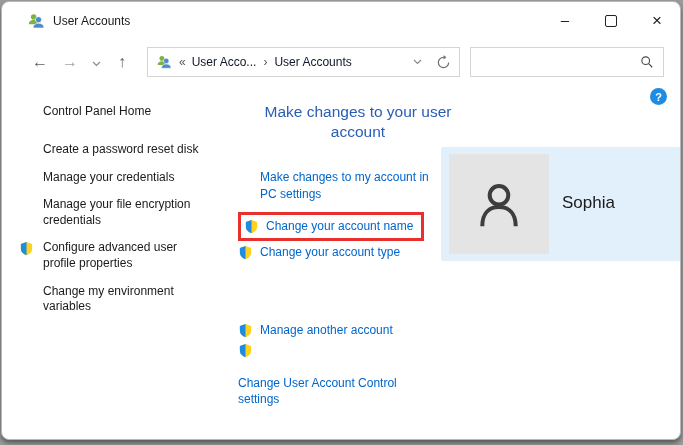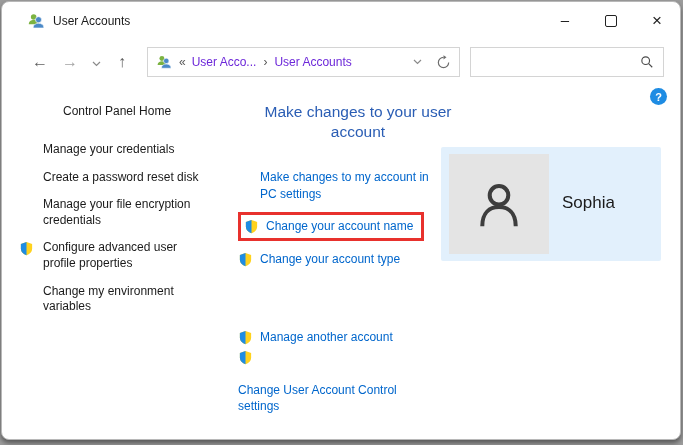--- a/index.html
+++ b/index.html
@@ -17,53 +17,53 @@
   .closex{font-size:17px;}
   .minline{font-size:15px;transform:translateY(-2px);}
   
   .navbar{height:44px;display:flex;align-items:center;padding:0 16px 0 12px;}
   .nav-btn{width:30px;text-align:center;font-size:16px;color:#5f5f5f;}
   .nav-btn.disabled{color:#a3a3a3;}
   .nav-chev{width:22px;text-align:center;}
   .addressbar{width:313px;height:30px;border:1px solid #d4d4d4;display:flex;
     align-items:center;padding:0 8px;margin-left:10px;box-sizing:border-box;}
   .addressbar .crumb-icon{width:16px;height:16px;margin-right:7px;flex:none;}
-  .crumb{font-size:12px;color:#6d28d9;white-space:nowrap;}
+  .crumb{font-size:12px;color:#0f172a;white-space:nowrap;}
   .crumb-sep{font-size:12px;color:#555;margin:0 7px;}
   .crumb-laquo{font-size:12px;color:#555;margin-right:6px;}
   .addr-right{margin-left:auto;display:flex;align-items:center;gap:14px;}
   .searchbox{flex:1;height:30px;border:1px solid #d4d4d4;margin-left:10px;display:flex;
     align-items:center;box-sizing:border-box;padding:0 9px;}
   .searchbox input{flex:1;border:none;outline:none;font-size:12px;height:100%;
     font-family:"Liberation Sans",sans-serif;background:transparent;}
   
   .content{position:relative;height:363px;}
   .help-btn{position:absolute;right:13px;top:4px;width:17px;height:17px;border-radius:50%;
     background:var(--help,#1e8ce3);color:#fff;font-size:11px;font-weight:bold;
     display:flex;align-items:center;justify-content:center;}
   
   .sidebar{position:absolute;left:0;top:0;width:220px;padding:20px 0 0 30px;box-sizing:border-box;}
-  .side-home{font-size:12px;color:var(--text,#1a1a1a);margin-bottom:24px;margin-left:20px;}
+  .side-home{font-size:12px;color:var(--text,#1a1a1a);margin-bottom:24px;}
   .side-item{position:relative;font-size:12px;color:var(--text,#1a1a1a);
     max-width:168px;line-height:1.3;margin-bottom:12px;}
   .side-shield{position:absolute;left:-24px;top:1px;}
   
   .main{position:absolute;left:225px;top:18px;width:240px;}
   .main h1{font-size:15.5px;font-weight:normal;color:var(--heading,#2a5db4);
     margin:0 0 27px 0;line-height:20px;text-align:center;}
   .task-link{font-size:12px;color:var(--link,#0066cc);line-height:1.38;cursor:pointer;}
   .task-row{display:flex;align-items:flex-start;gap:7px;}
   .row1{margin:8px 0 10px 22px;max-width:175px;}
   .redbox{border:3px solid var(--highlight,#e8312d);padding:3px 8px 3px 3px;
-    display:inline-flex;margin-bottom:8px;}
+    display:inline-flex;margin-bottom:1px;}
   .row3{margin-top:2px;margin-bottom:62px;}
   .row5 .task-link{display:block;max-width:175px;margin-top:13px;}
   .shield{flex:none;margin-top:1px;}
   
-  .user-panel{position:absolute;left:428px;top:63px;width:220px;height:114px;
+  .user-panel{position:absolute;left:428px;top:63px;width:240px;height:114px;
     background:var(--panel_bg,#e2f0fc);border-radius:2px;display:flex;align-items:center;}
   .avatar{width:100px;height:100px;background:var(--avatar_bg,#e4e4e4);margin-left:8px;
     display:flex;align-items:center;justify-content:center;flex:none;}
   .user-info{margin-left:13px;}
   .user-name{font-size:17px;color:#1a1a1a;margin-bottom:2px;}
   .user-sub{font-size:11.5px;color:#1a1a1a;line-height:1.35;}
 </style>
 </head>
 <body>
 
@@ -126,22 +126,22 @@
       </svg>
     </div>
   </div>
 
   <div class="content">
 
     <div class="help-btn">?</div>
 
     <div class="sidebar">
       <div class="side-home">Control Panel Home</div>
+      <div class="side-item">Create a password reset disk</div>
       <div class="side-item">Manage your credentials</div>
-      <div class="side-item">Create a password reset disk</div>
       <div class="side-item">Manage your file encryption credentials</div>
       <div class="side-item">
         <svg class="side-shield" width="15" height="15" viewBox="0 0 24 24">
           <path d="M12 1.5 L21 4.8 V12 C21 17.6 17 21.3 12 22.7 C7 21.3 3 17.6 3 12 V4.8 Z" fill="#ffd21e"></path>
           <path d="M12 1.5 L3 4.8 V12 C3 17.6 7 21.3 12 22.7 Z" fill="#1e8ce3"></path>
         </svg>
         <span>Configure advanced user profile properties</span>
       </div>
       <div class="side-item">Change my environment variables</div>
     </div>

